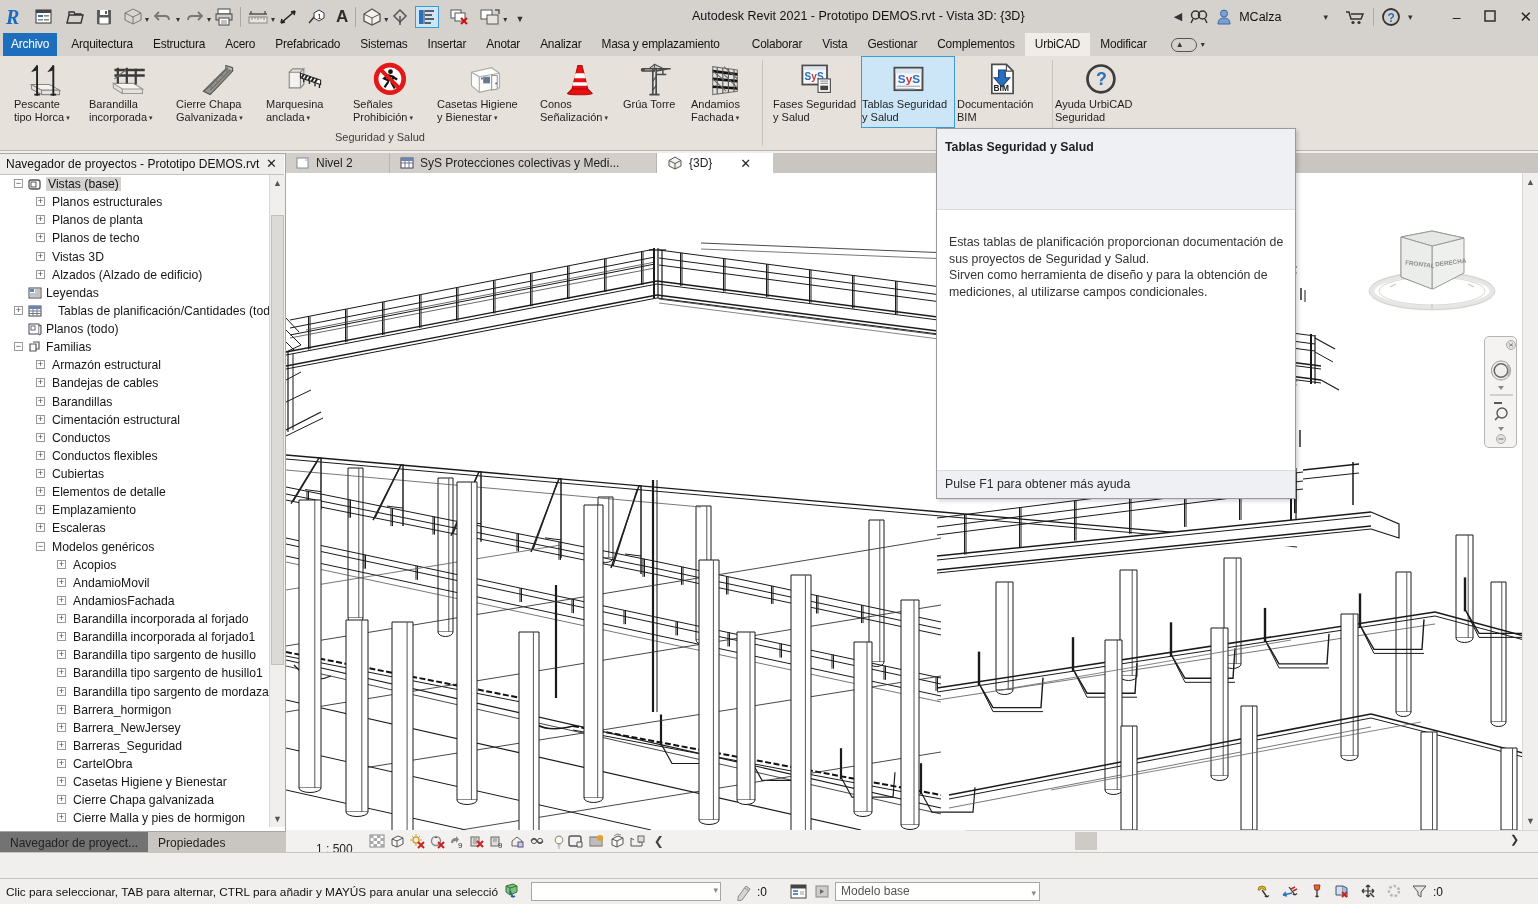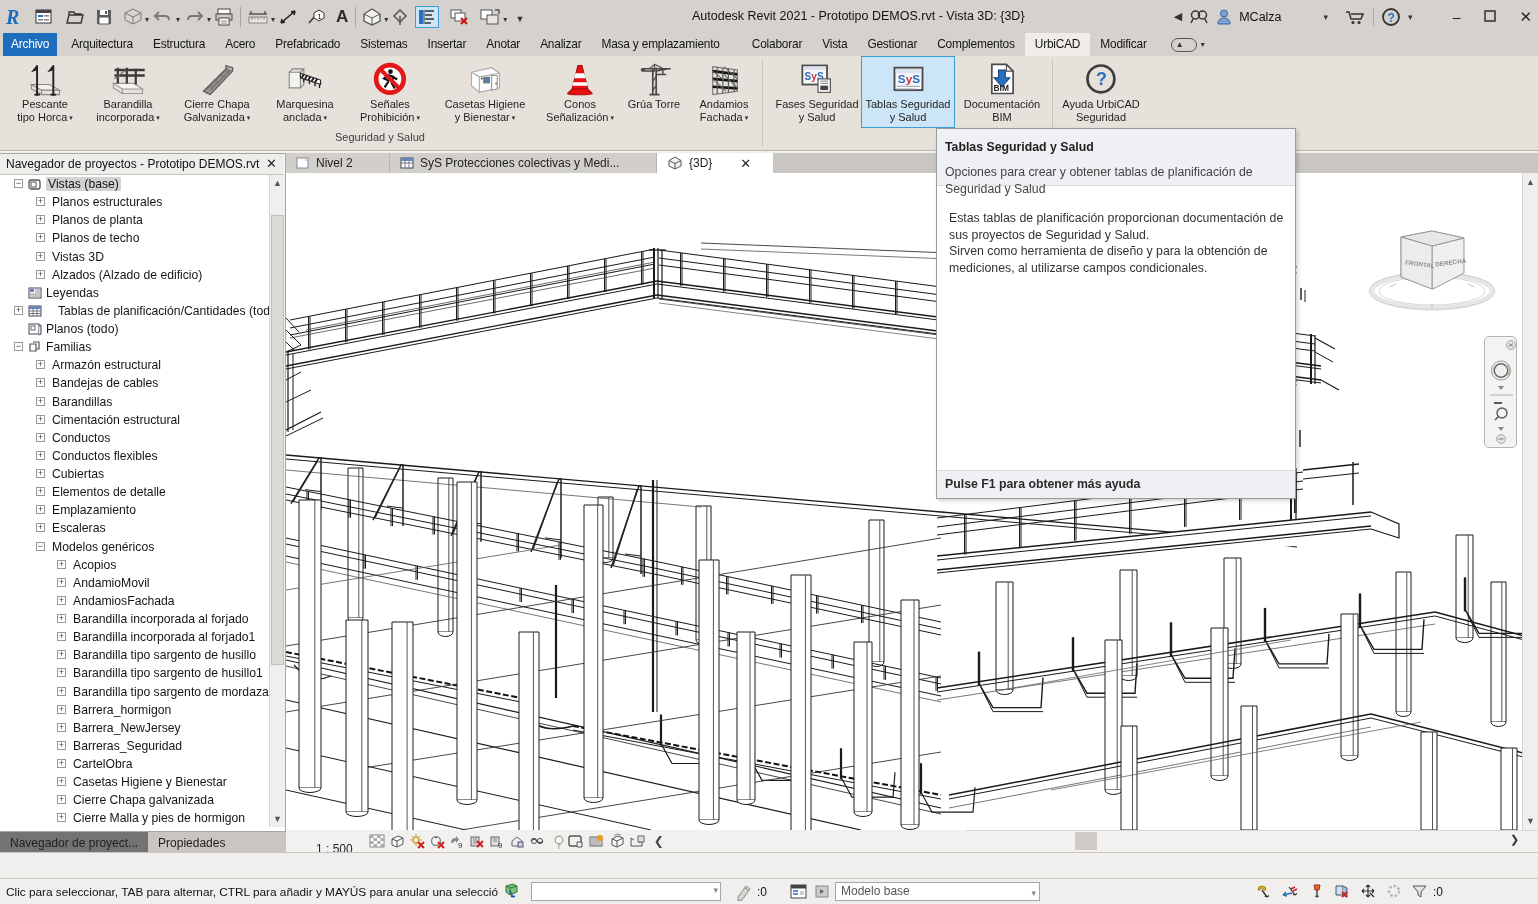--- a/index.html
+++ b/index.html
@@ -16,21 +16,21 @@
 #titR{right:6px;top:0;height:33px;display:flex;align-items:center;gap:7px}
 #titR .t{font-size:12.5px;color:#111}
 
 #tabrow{left:0;top:33px;width:1538px;height:23px;background:#d5d2ce;display:flex;align-items:flex-end}
 .rtab{height:23px;line-height:22px;padding:0 10px;font-size:11.9px;letter-spacing:-0.2px;color:#141414;white-space:nowrap}
 .rtab.file{background:#1d6fbe;color:#fff;padding:0 8px;height:23px;margin-left:3px}
 .rtab.active{background:#f0ede8;color:#141414}
 #tabrow .gap{width:4px}
 
 #ribbon{left:0;top:56px;width:1538px;height:95px;background:#e6e2db;border-bottom:1px solid #b9b5ae}
-.rbtn{position:absolute;top:1px;height:71px;text-align:center;color:#1e1e1e;font-size:11px}
+.rbtn{position:absolute;top:1px;height:71px;color:#1e1e1e;font-size:11px}
 .rbtn .ic{margin:4px auto 1px;width:36px;height:36px}
 .rbtn .tx{line-height:12.5px;white-space:nowrap}
 .rbtn .arr{font-size:7px;color:#333;vertical-align:1px;margin-left:2px}
 .rbtn.hl{background:#cde6f7;border:1px solid #3d9bd8;top:0;height:72px}
 .rsep{position:absolute;top:4px;width:1px;height:86px;background:#c8c4bd}
 
 #lpanel{left:0;top:153px;width:286px;height:679px;background:#fff;border:1px solid #a9a5a0;border-left:none}
 #lphead{left:0;top:0;width:284px;height:21px;background:#eeedec;border-bottom:1px solid #c6c2bc;
 font-size:12px;color:#111;line-height:20px;padding-left:6px}
 #lphead .x{position:absolute;right:7px;top:0;font-size:13px;color:#222}
@@ -58,26 +58,26 @@
 #hscroll{left:966px;top:830px;width:572px;height:22px;background:#f2f1ef;border-top:1px solid #d8d6d3}
 #hthumb{left:1075px;top:832px;width:22px;height:18px;background:#cecbc7}
 #hsarr{left:1510px;top:833px;font-size:11px;color:#333}
 
 #gapstrip{left:0;top:852px;width:1538px;height:26px;background:#f1efed;border-top:1px solid #c9c6c2}
 #status{left:0;top:878px;width:1538px;height:26px;background:#f1efed;border-top:1px solid #c9c6c2;
 font-size:12.2px;color:#111;display:flex;align-items:center;white-space:nowrap}
 
 #tooltip{left:936px;top:128px;width:360px;height:371px;background:#fff;border:1px solid #9a9a9a;
 box-shadow:2px 2px 4px rgba(0,0,0,.18)}
-#tooltip .hd{background:#eef0f4;border-bottom:1px solid #d8dade;padding:8px 8px 12px;height:57px}
+#tooltip .hd{background:#eef0f4;border-bottom:1px solid #d8dade;padding:8px 8px 12px;height:81px}
 #tooltip .hd b{font-size:12.3px;color:#1e1e1e}
 #tooltip .hd p{font-size:12.3px;color:#444;margin-top:9px;line-height:17px}
 #tooltip .bd{padding:22px 10px 0 12px;font-size:12.3px;color:#333;line-height:16.5px}
 #tooltip .ft{position:absolute;left:0;bottom:0;width:100%;height:28px;background:#eef0f4;
-border-top:1px solid #d8dade;font-size:12.3px;font-weight:bold;color:#2a2a2a;line-height:27px;padding-left:8px}
+border-top:1px solid #d8dade;font-size:12.3px;font-weight:normal;color:#2a2a2a;line-height:27px;padding-left:8px}
 
 #vcube{left:1360px;top:215px;width:160px;height:105px}
 #navbar{left:1484px;top:336px;width:33px;height:112px;background:#f4f3f2;border:1px solid #b7b5b2;border-radius:5px}
 #rscroll{left:1522px;top:173px;width:16px;height:657px;background:#f0efee;border-left:1px solid #d8d6d3}
 </style></head><body>
 
 <div id="titlebar" class="abs">
 <div id="apptitle" class="abs">Autodesk Revit 2021 - Prototipo DEMOS.rvt - Vista 3D: {3D}</div>
 <div id="qat" class="abs">
       <span style="display:flex;align-items:center">
@@ -979,21 +979,21 @@
       <line x1="1146.5" y1="559.0" x2="1146.5" y2="657.0" stroke="#555" stroke-width="1"></line>
       <polygon points="1215.0,575.0 1231.0,575.0 1231.0,657.0 1215.0,657.0" fill="#fff" stroke="#1a1a1a" stroke-width="1"></polygon>
       <line x1="1226.5" y1="575.0" x2="1226.5" y2="657.0" stroke="#555" stroke-width="1"></line>
       <line x1="715.0" y1="517.0" x2="1005.0" y2="467.0" stroke="#666" stroke-width="0.8"></line>
       <line x1="765.0" y1="617.0" x2="1135.0" y2="549.0" stroke="#666" stroke-width="0.8"></line>
     </svg>
   </div>
 
 <div id="tooltip" class="abs">
 <div class="hd"><b>Tablas Seguridad y Salud</b>
-<p>Opciones para crear y obtener tablas de planificación de Seguridad y Salud</p></div>
+</div>
 <div class="bd">
 <p style="margin-top:2px">Estas tablas de planificación proporcionan documentación de sus proyectos de Seguridad y Salud.<br>
 Sirven como herramienta de diseño y para la obtención de mediciones, al utilizarse campos condicionales.</p>
 </div>
 <div class="ft">Pulse F1 para obtener más ayuda</div>
 </div>
 
 <div id="vcube" class="abs"><svg width="160" height="105" viewBox="0 0 160 105" style="">
 <ellipse cx="72" cy="76" rx="60" ry="17" fill="none" stroke="#e6e6e4" stroke-width="5"></ellipse>
 <ellipse cx="72" cy="76" rx="63" ry="18.5" fill="none" stroke="#d2d2d0" stroke-width="1"></ellipse>

